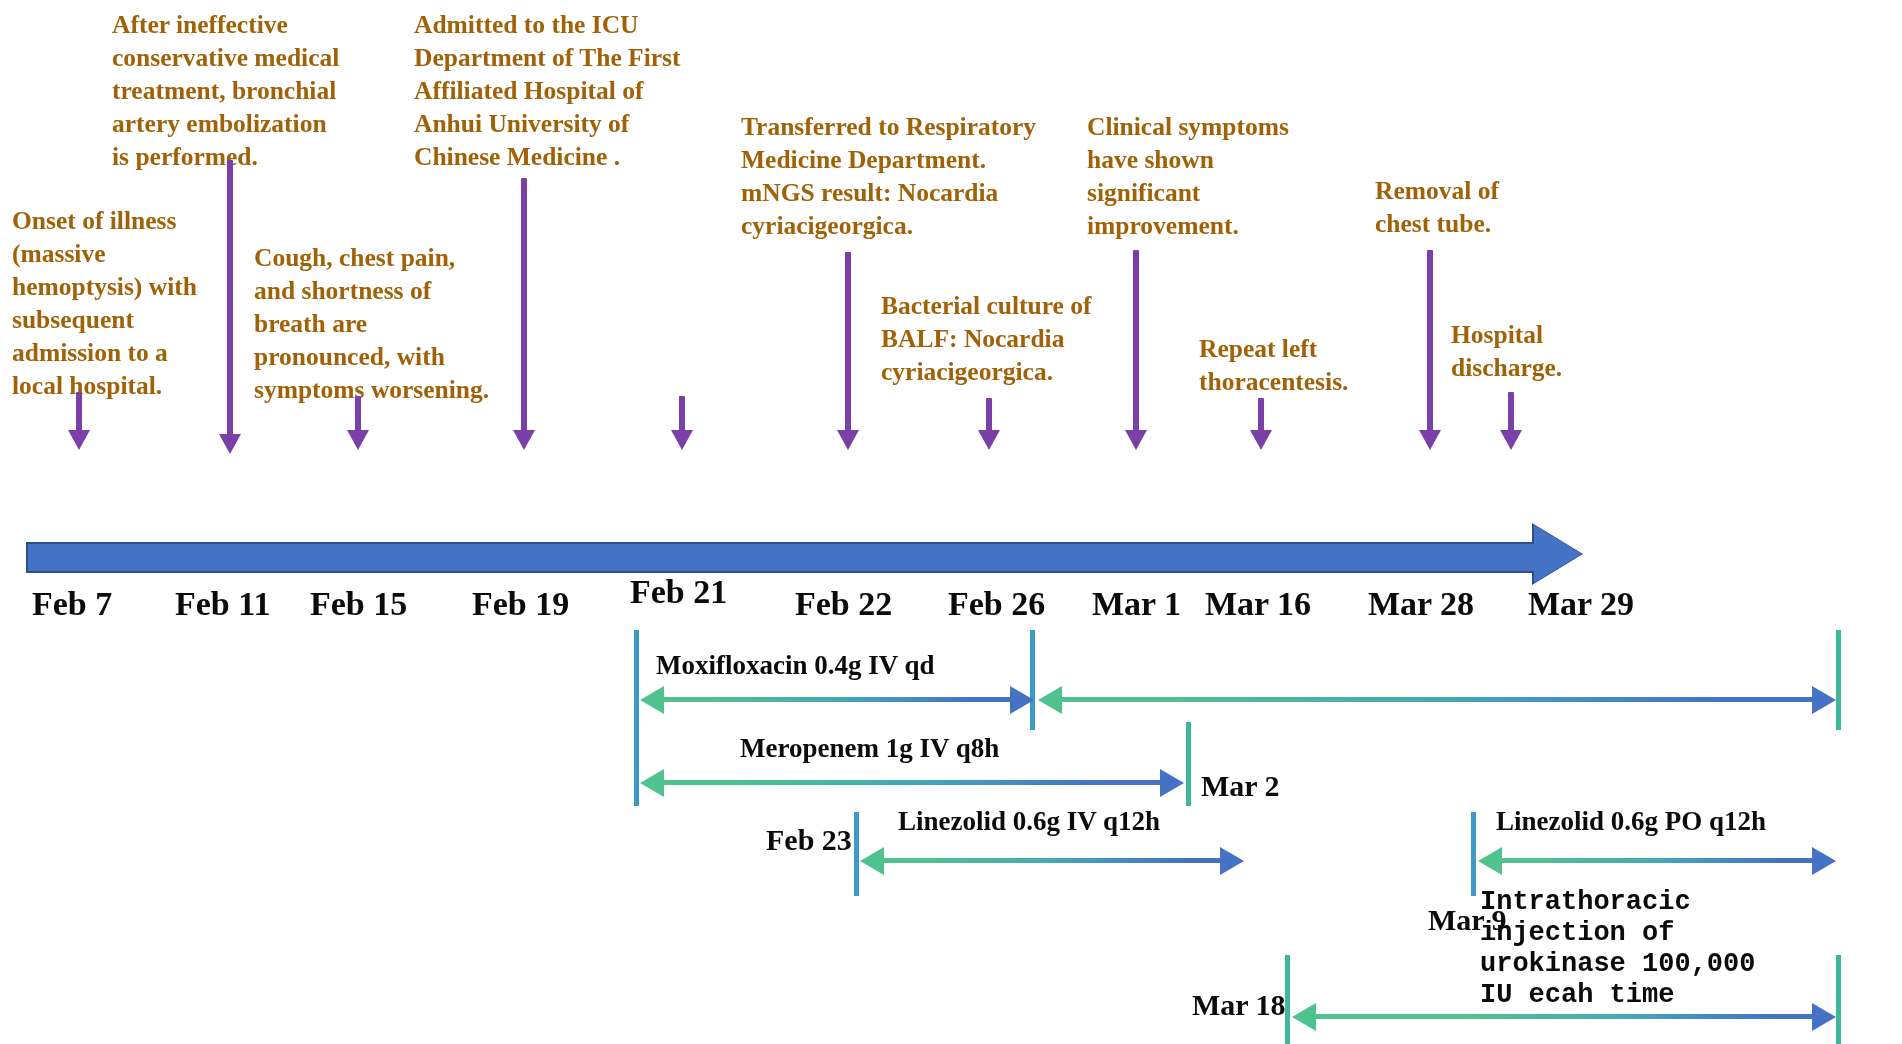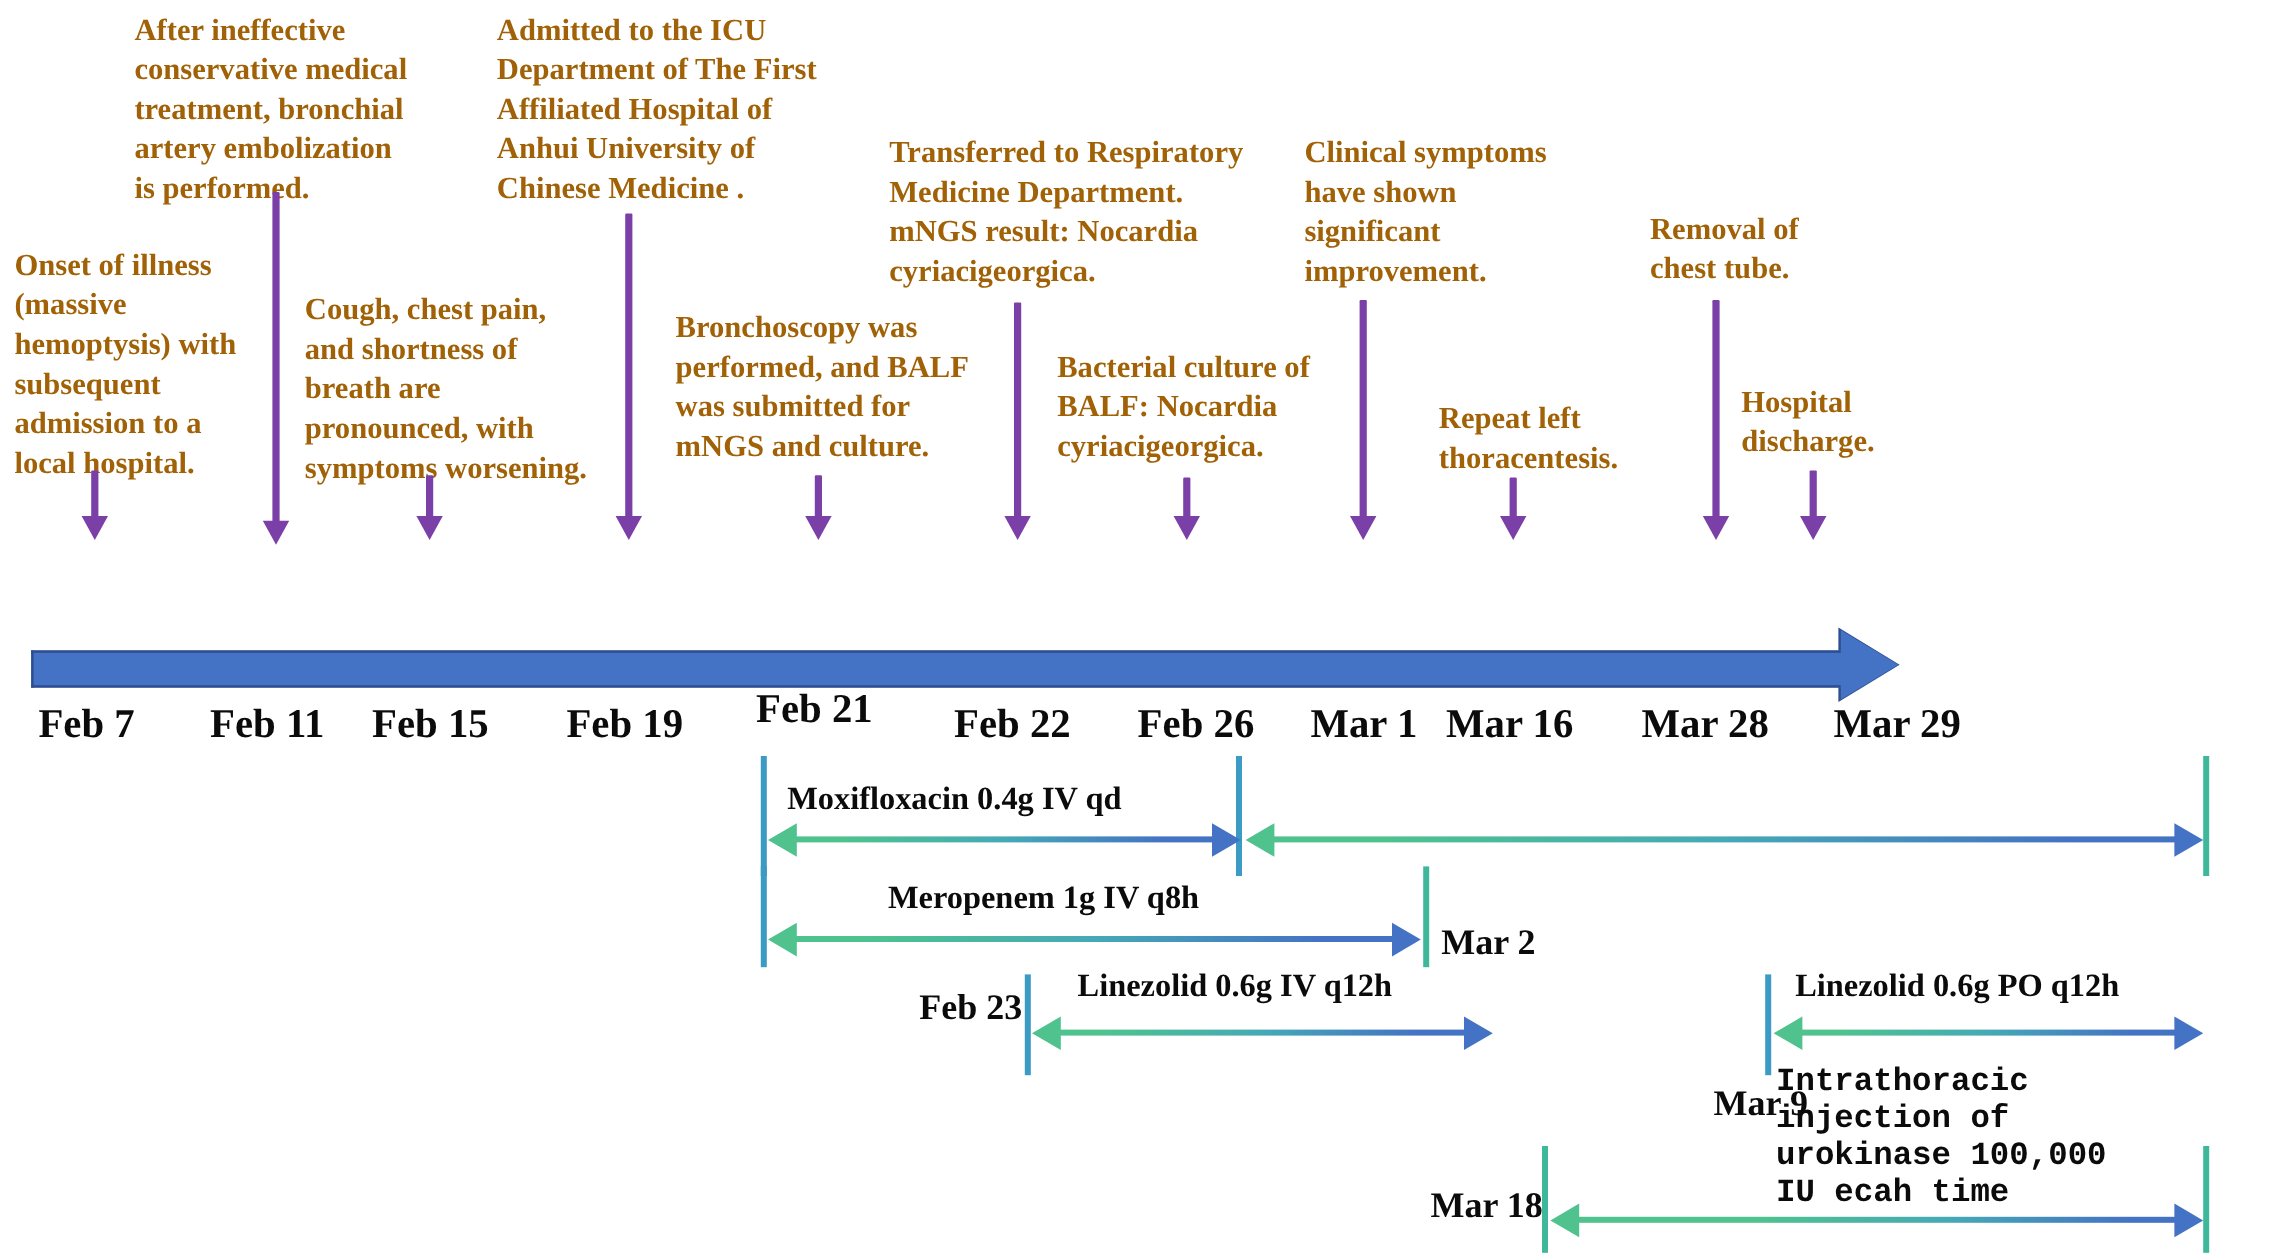--- a/index.html
+++ b/index.html
@@ -151,24 +151,20 @@
 breath are
 pronounced, with
 symptoms worsening.</div>
 
   <div class="event-label" style="left:414px;top:8px;width:300px;">Admitted to the ICU
 Department of The First
 Affiliated Hospital of
 Anhui University of
 Chinese Medicine .</div>
 
-  <div class="event-label" style="left:563px;top:256px;width:270px;">Bronchoscopy was
-performed, and BALF
-was submitted for
-mNGS and culture.</div>
 
   <div class="event-label" style="left:741px;top:110px;width:330px;">Transferred to Respiratory
 Medicine Department.
 mNGS result: Nocardia
 cyriacigeorgica.</div>
 
   <div class="event-label" style="left:881px;top:289px;width:240px;">Bacterial culture of
 BALF: Nocardia
 cyriacigeorgica.</div>
 

